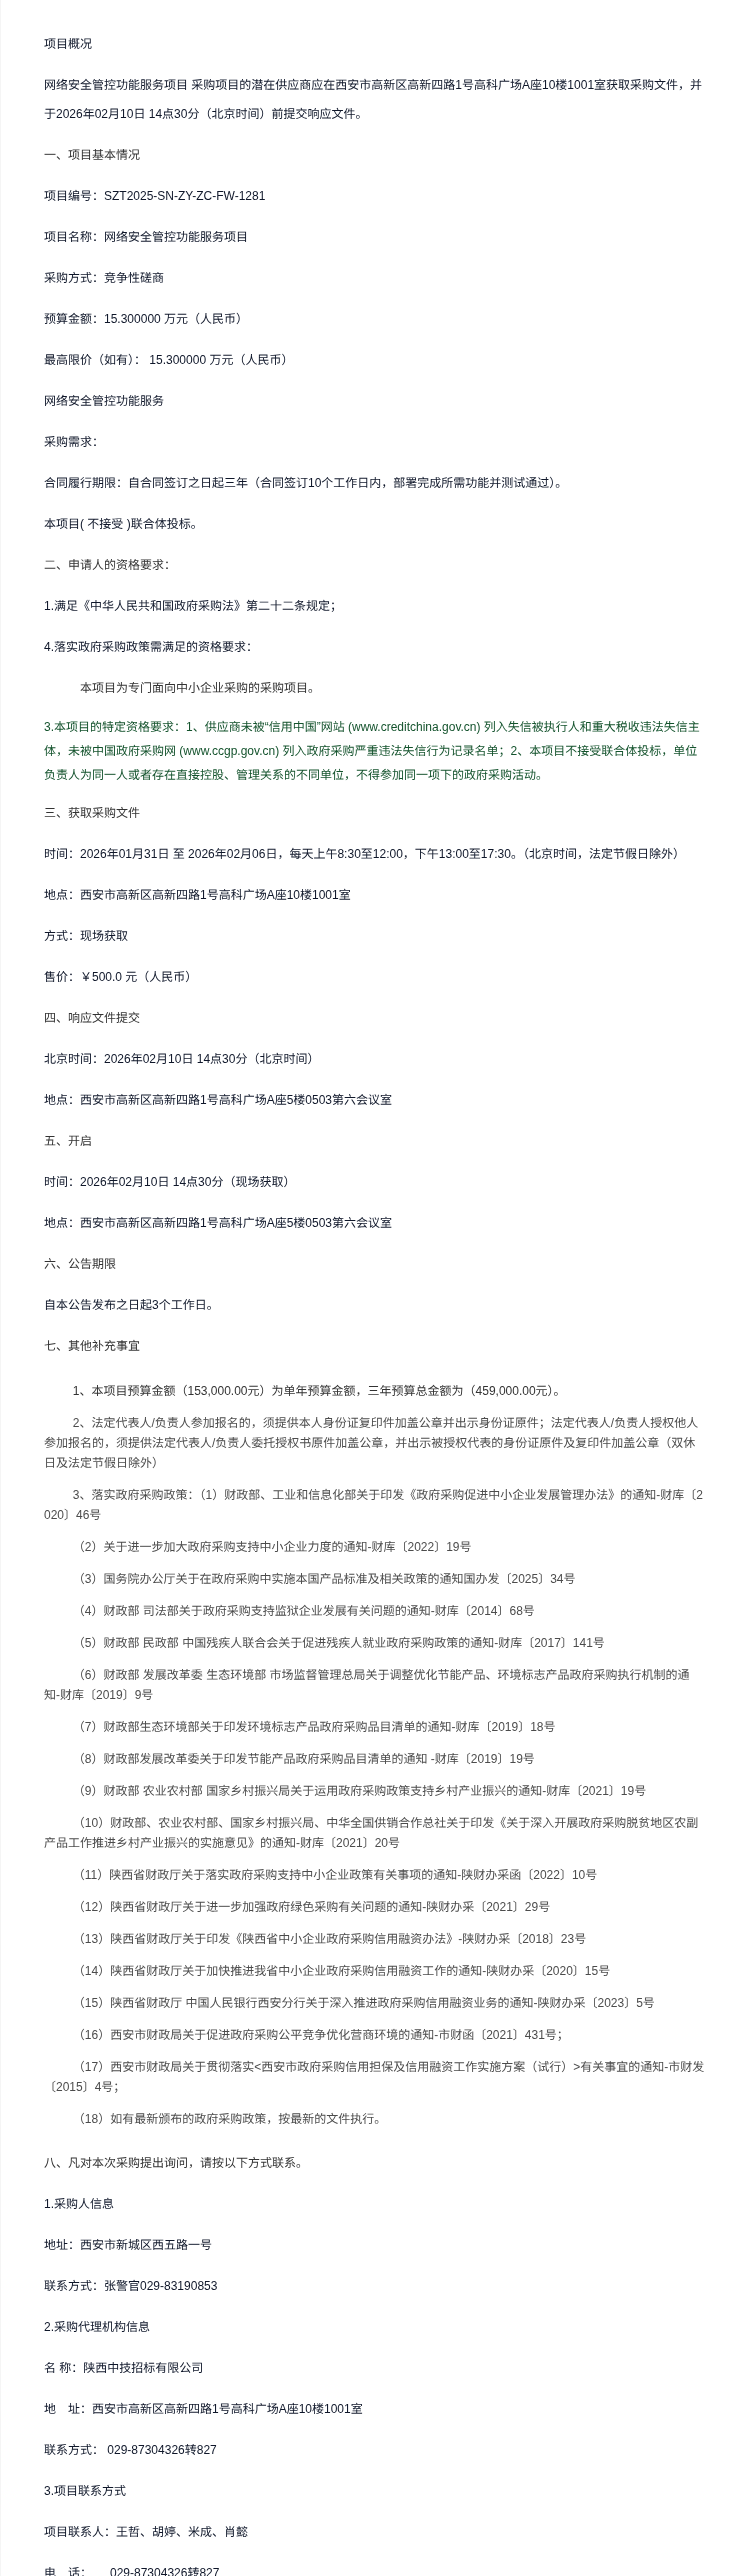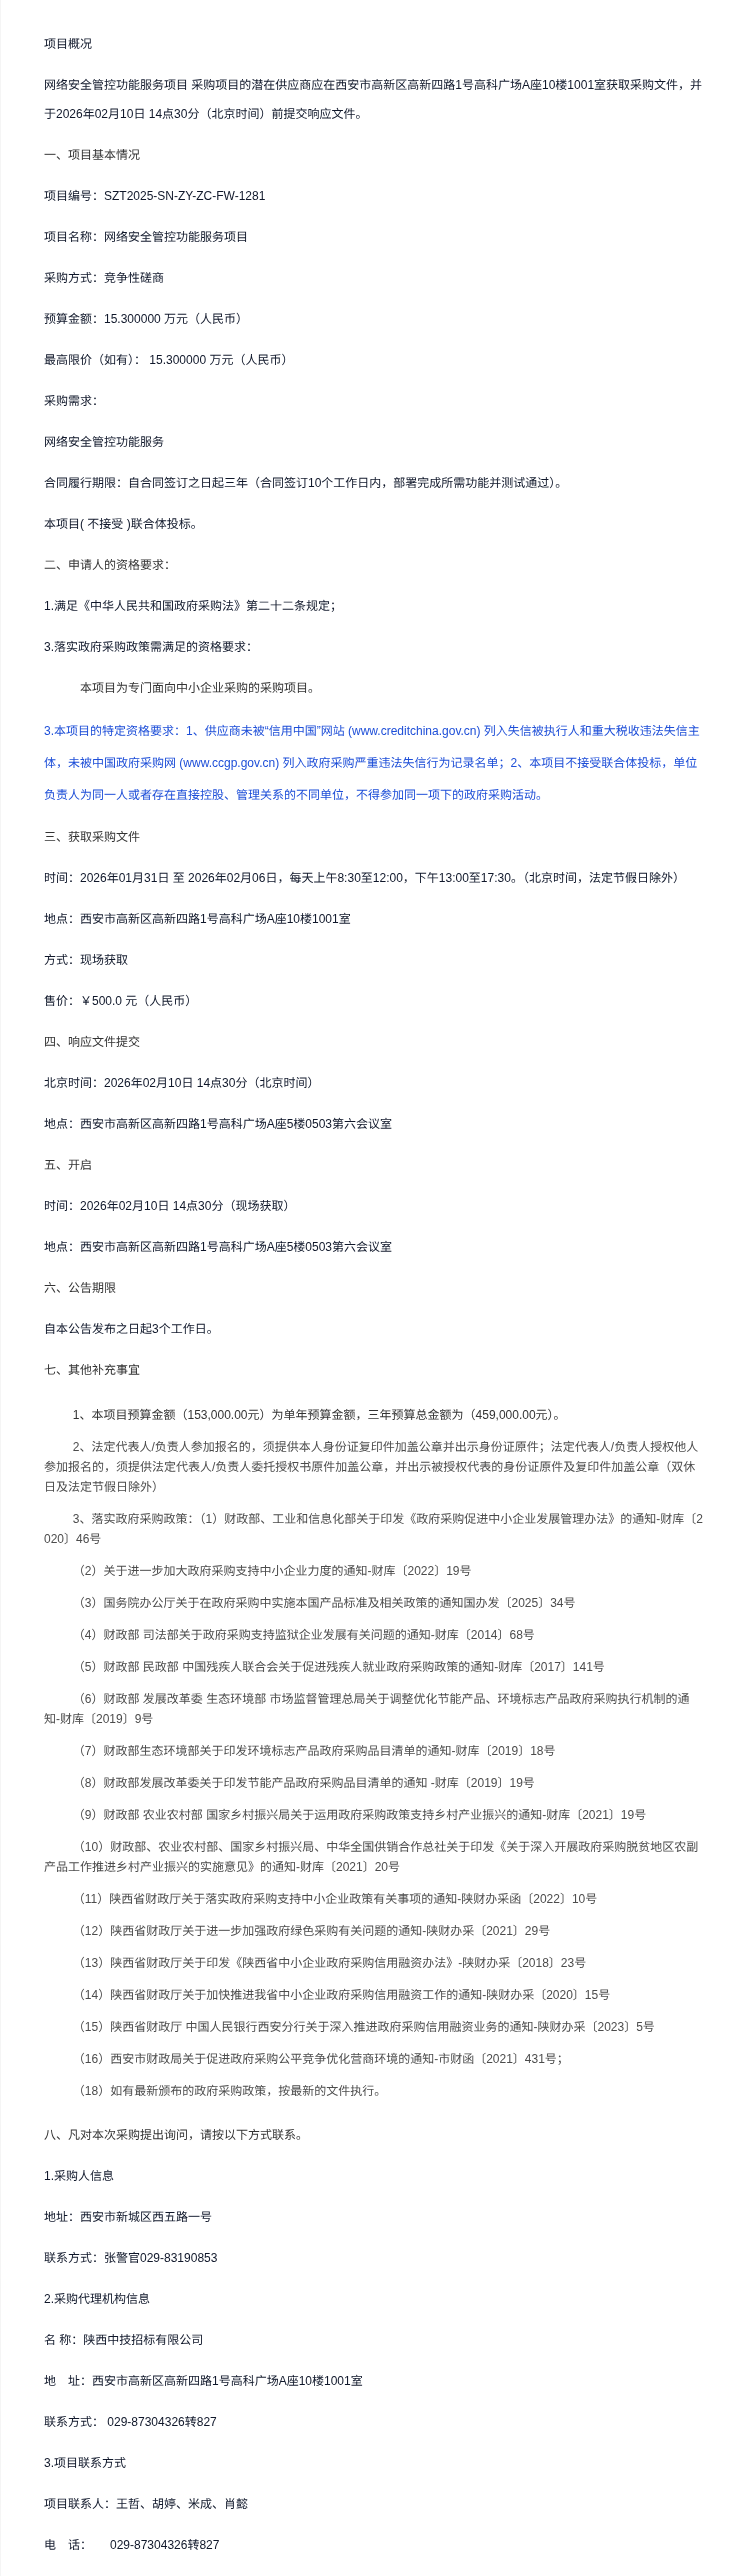--- a/index.html
+++ b/index.html
@@ -24,45 +24,45 @@
   }
   .notice-page p, .notice-page h3 {
     margin: 12px 0;
     font-size: 12px;
     font-weight: 400;
     word-break: break-all;
   }
   .para      { line-height: 29px; color: #0f172a; }
   .heading   { line-height: 29px; font-size: 12.7px; font-weight: 700; color: #333333; }
   .em        { line-height: 29px; font-weight: 700; color: #333333; text-indent: 3em; }
-  .tight     { line-height: 32px; color: #1d4ed8; }
+  .tight     { line-height: 24px; color: #14532d; }
   .list      { line-height: 20px; margin: 0; color: #4c4c4c; text-indent: 2.4em; }
   .list-bold { line-height: 20px; margin: 0; font-weight: 700; color: #333333; text-indent: 2.4em; }
   .list-wrap { margin: 20px 0; }
 </style>
 </head>
 <body>
 
 <div class="notice-page">
   <div>
       <p class="para">项目概况</p>
       <p class="para">网络安全管控功能服务项目 采购项目的潜在供应商应在西安市高新区高新四路1号高科广场A座10楼1001室获取采购文件，并于2026年02月10日 14点30分（北京时间）前提交响应文件。</p>
       <h3 class="heading">一、项目基本情况</h3>
       <p class="para">项目编号：SZT2025-SN-ZY-ZC-FW-1281</p>
       <p class="para">项目名称：网络安全管控功能服务项目</p>
       <p class="para">采购方式：竞争性磋商</p>
       <p class="para">预算金额：15.300000 万元（人民币）</p>
       <p class="para">最高限价（如有）： 15.300000 万元（人民币）</p>
+      <p class="para">网络安全管控功能服务</p>
       <p class="para">采购需求：</p>
-      <p class="para">网络安全管控功能服务</p>
       <p class="para">合同履行期限：自合同签订之日起三年（合同签订10个工作日内，部署完成所需功能并测试通过）。</p>
       <p class="para">本项目( 不接受  )联合体投标。</p>
       <h3 class="heading">二、申请人的资格要求：</h3>
       <p class="para">1.满足《中华人民共和国政府采购法》第二十二条规定；</p>
-      <p class="para">3.落实政府采购政策需满足的资格要求：</p>
+      <p class="para">4.落实政府采购政策需满足的资格要求：</p>
       <p class="em">本项目为专门面向中小企业采购的采购项目。</p>
       <p class="tight">3.本项目的特定资格要求：1、供应商未被“信用中国”网站 (www.creditchina.gov.cn) 列入失信被执行人和重大税收违法失信主体，未被中国政府采购网 (www.ccgp.gov.cn) 列入政府采购严重违法失信行为记录名单；2、本项目不接受联合体投标，单位负责人为同一人或者存在直接控股、管理关系的不同单位，不得参加同一项下的政府采购活动。</p>
       <h3 class="heading">三、获取采购文件</h3>
       <p class="para">时间：2026年01月31日 至 2026年02月06日，每天上午8:30至12:00，下午13:00至17:30。（北京时间，法定节假日除外）</p>
       <p class="para">地点：西安市高新区高新四路1号高科广场A座10楼1001室</p>
       <p class="para">方式：现场获取</p>
       <p class="para">售价：￥500.0 元（人民币）</p>
       <h3 class="heading">四、响应文件提交</h3>
       <p class="para">北京时间：2026年02月10日 14点30分（北京时间）</p>
       <p class="para">地点：西安市高新区高新四路1号高科广场A座5楼0503第六会议室</p>
@@ -84,20 +84,21 @@
         <p class="list">（7）财政部生态环境部关于印发环境标志产品政府采购品目清单的通知-财库〔2019〕18号</p>
         <p class="list">（8）财政部发展改革委关于印发节能产品政府采购品目清单的通知 -财库〔2019〕19号</p>
         <p class="list">（9）财政部 农业农村部 国家乡村振兴局关于运用政府采购政策支持乡村产业振兴的通知-财库〔2021〕19号</p>
         <p class="list">（10）财政部、农业农村部、国家乡村振兴局、中华全国供销合作总社关于印发《关于深入开展政府采购脱贫地区农副产品工作推进乡村产业振兴的实施意见》的通知-财库〔2021〕20号</p>
         <p class="list">（11）陕西省财政厅关于落实政府采购支持中小企业政策有关事项的通知-陕财办采函〔2022〕10号</p>
         <p class="list">（12）陕西省财政厅关于进一步加强政府绿色采购有关问题的通知-陕财办采〔2021〕29号</p>
         <p class="list">（13）陕西省财政厅关于印发《陕西省中小企业政府采购信用融资办法》-陕财办采〔2018〕23号</p>
         <p class="list">（14）陕西省财政厅关于加快推进我省中小企业政府采购信用融资工作的通知-陕财办采〔2020〕15号</p>
         <p class="list">（15）陕西省财政厅 中国人民银行西安分行关于深入推进政府采购信用融资业务的通知-陕财办采〔2023〕5号</p>
         <p class="list">（16）西安市财政局关于促进政府采购公平竞争优化营商环境的通知-市财函〔2021〕431号；</p>
+        <p class="list">（17）西安市财政局关于贯彻落实&lt;西安市政府采购信用担保及信用融资工作实施方案（试行）&gt;有关事宜的通知-市财发〔2015〕4号；</p>
         <p class="list">（18）如有最新颁布的政府采购政策，按最新的文件执行。</p>
       </div>
       <h3 class="heading">八、凡对本次采购提出询问，请按以下方式联系。</h3>
       <p class="para">1.采购人信息</p>
       <p class="para">地址：西安市新城区西五路一号</p>
       <p class="para">联系方式：张警官029-83190853</p>
       <p class="para">2.采购代理机构信息</p>
       <p class="para">名 称：陕西中技招标有限公司</p>
       <p class="para">地　址：西安市高新区高新四路1号高科广场A座10楼1001室</p>
       <p class="para">联系方式： 029-87304326转827</p>

